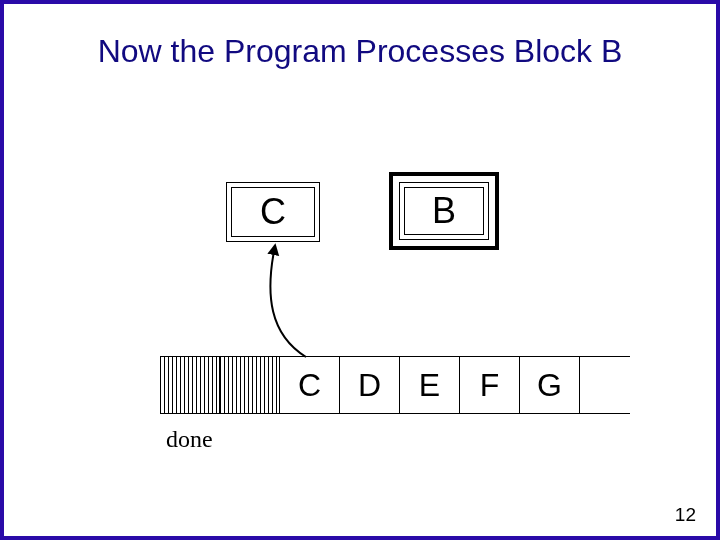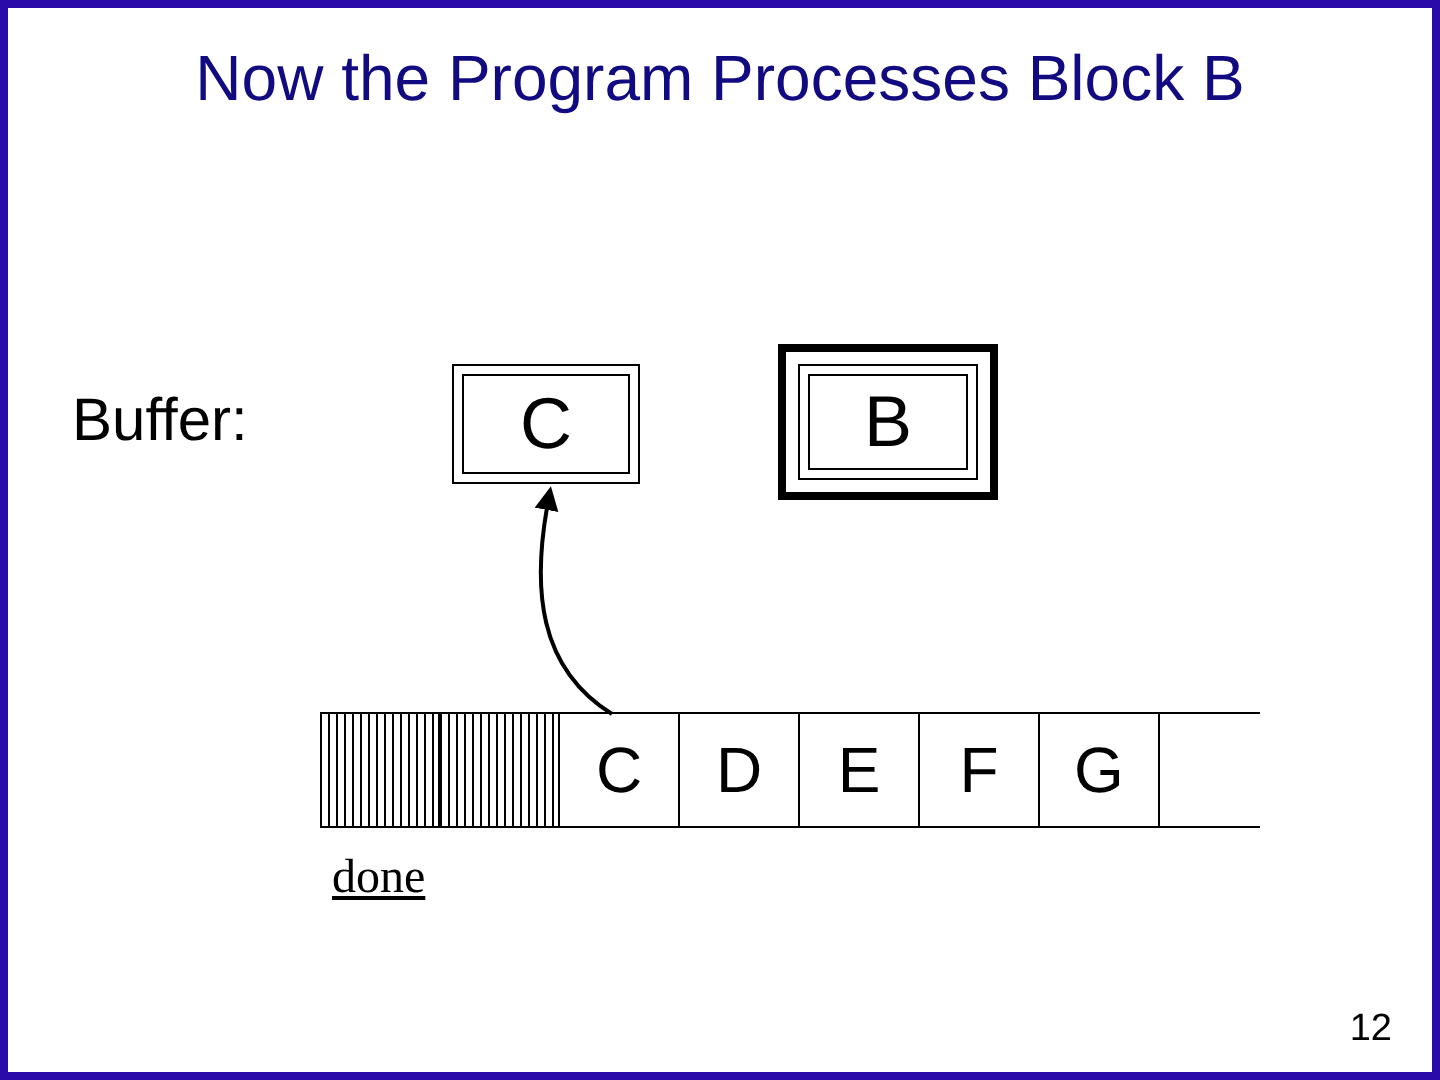--- a/index.html
+++ b/index.html
@@ -15,20 +15,21 @@
     font-family:"Trebuchet MS","Lucida Sans","Segoe UI",sans-serif;
     color:#000;
     position:relative;
   }
   .title{
     color:var(--text-blue);
     font-size:32px;
     line-height:1.2;
     text-align:center;
     padding:16px 30px 0 30px;
+    margin-top:12px;
   }
   .stage{
     position:absolute;
     left:0;right:0;top:140px;bottom:0;
   }
   .lbl{
     font-size:30px;
     color:#000;
     position:absolute;
   }
@@ -79,41 +80,40 @@
     font-size:32px;
     box-sizing:border-box;
   }
   .cell:first-child{border-left:none}
   .cell.tail{border-right:none;flex:1}
   .cell.hatched{
     background:repeating-linear-gradient(90deg,#000 0 1px,#fff 1px 4px);
   }
   .done-label{
     position:absolute;left:162px;top:282px;
-    font-family:"Times New Roman",serif;font-size:24px;text-decoration:underline;
+    font-family:"Times New Roman",serif;font-size:24px;
   }
   .page-num{
     position:absolute;right:20px;bottom:10px;font-size:19px;
   }
   
   .arrow{
     position:absolute;left:230px;top:95px;width:90px;height:125px;
     overflow:visible;
   }
 </style>
 </head>
 <body>
 
 <div class="title">
   <span>Now the Program Processes Block B</span><br>
 </div>
 
 <div class="stage">
 
-  <div class="lbl lbl-buffer">Buffer:</div>
 
 
   <div class="buf-c">
     <span>C</span>
   </div>
 
   <div class="buf-b-outer">
     <div class="buf-b-mid"></div>
     <div class="buf-b-inner">
       <span>B</span>

